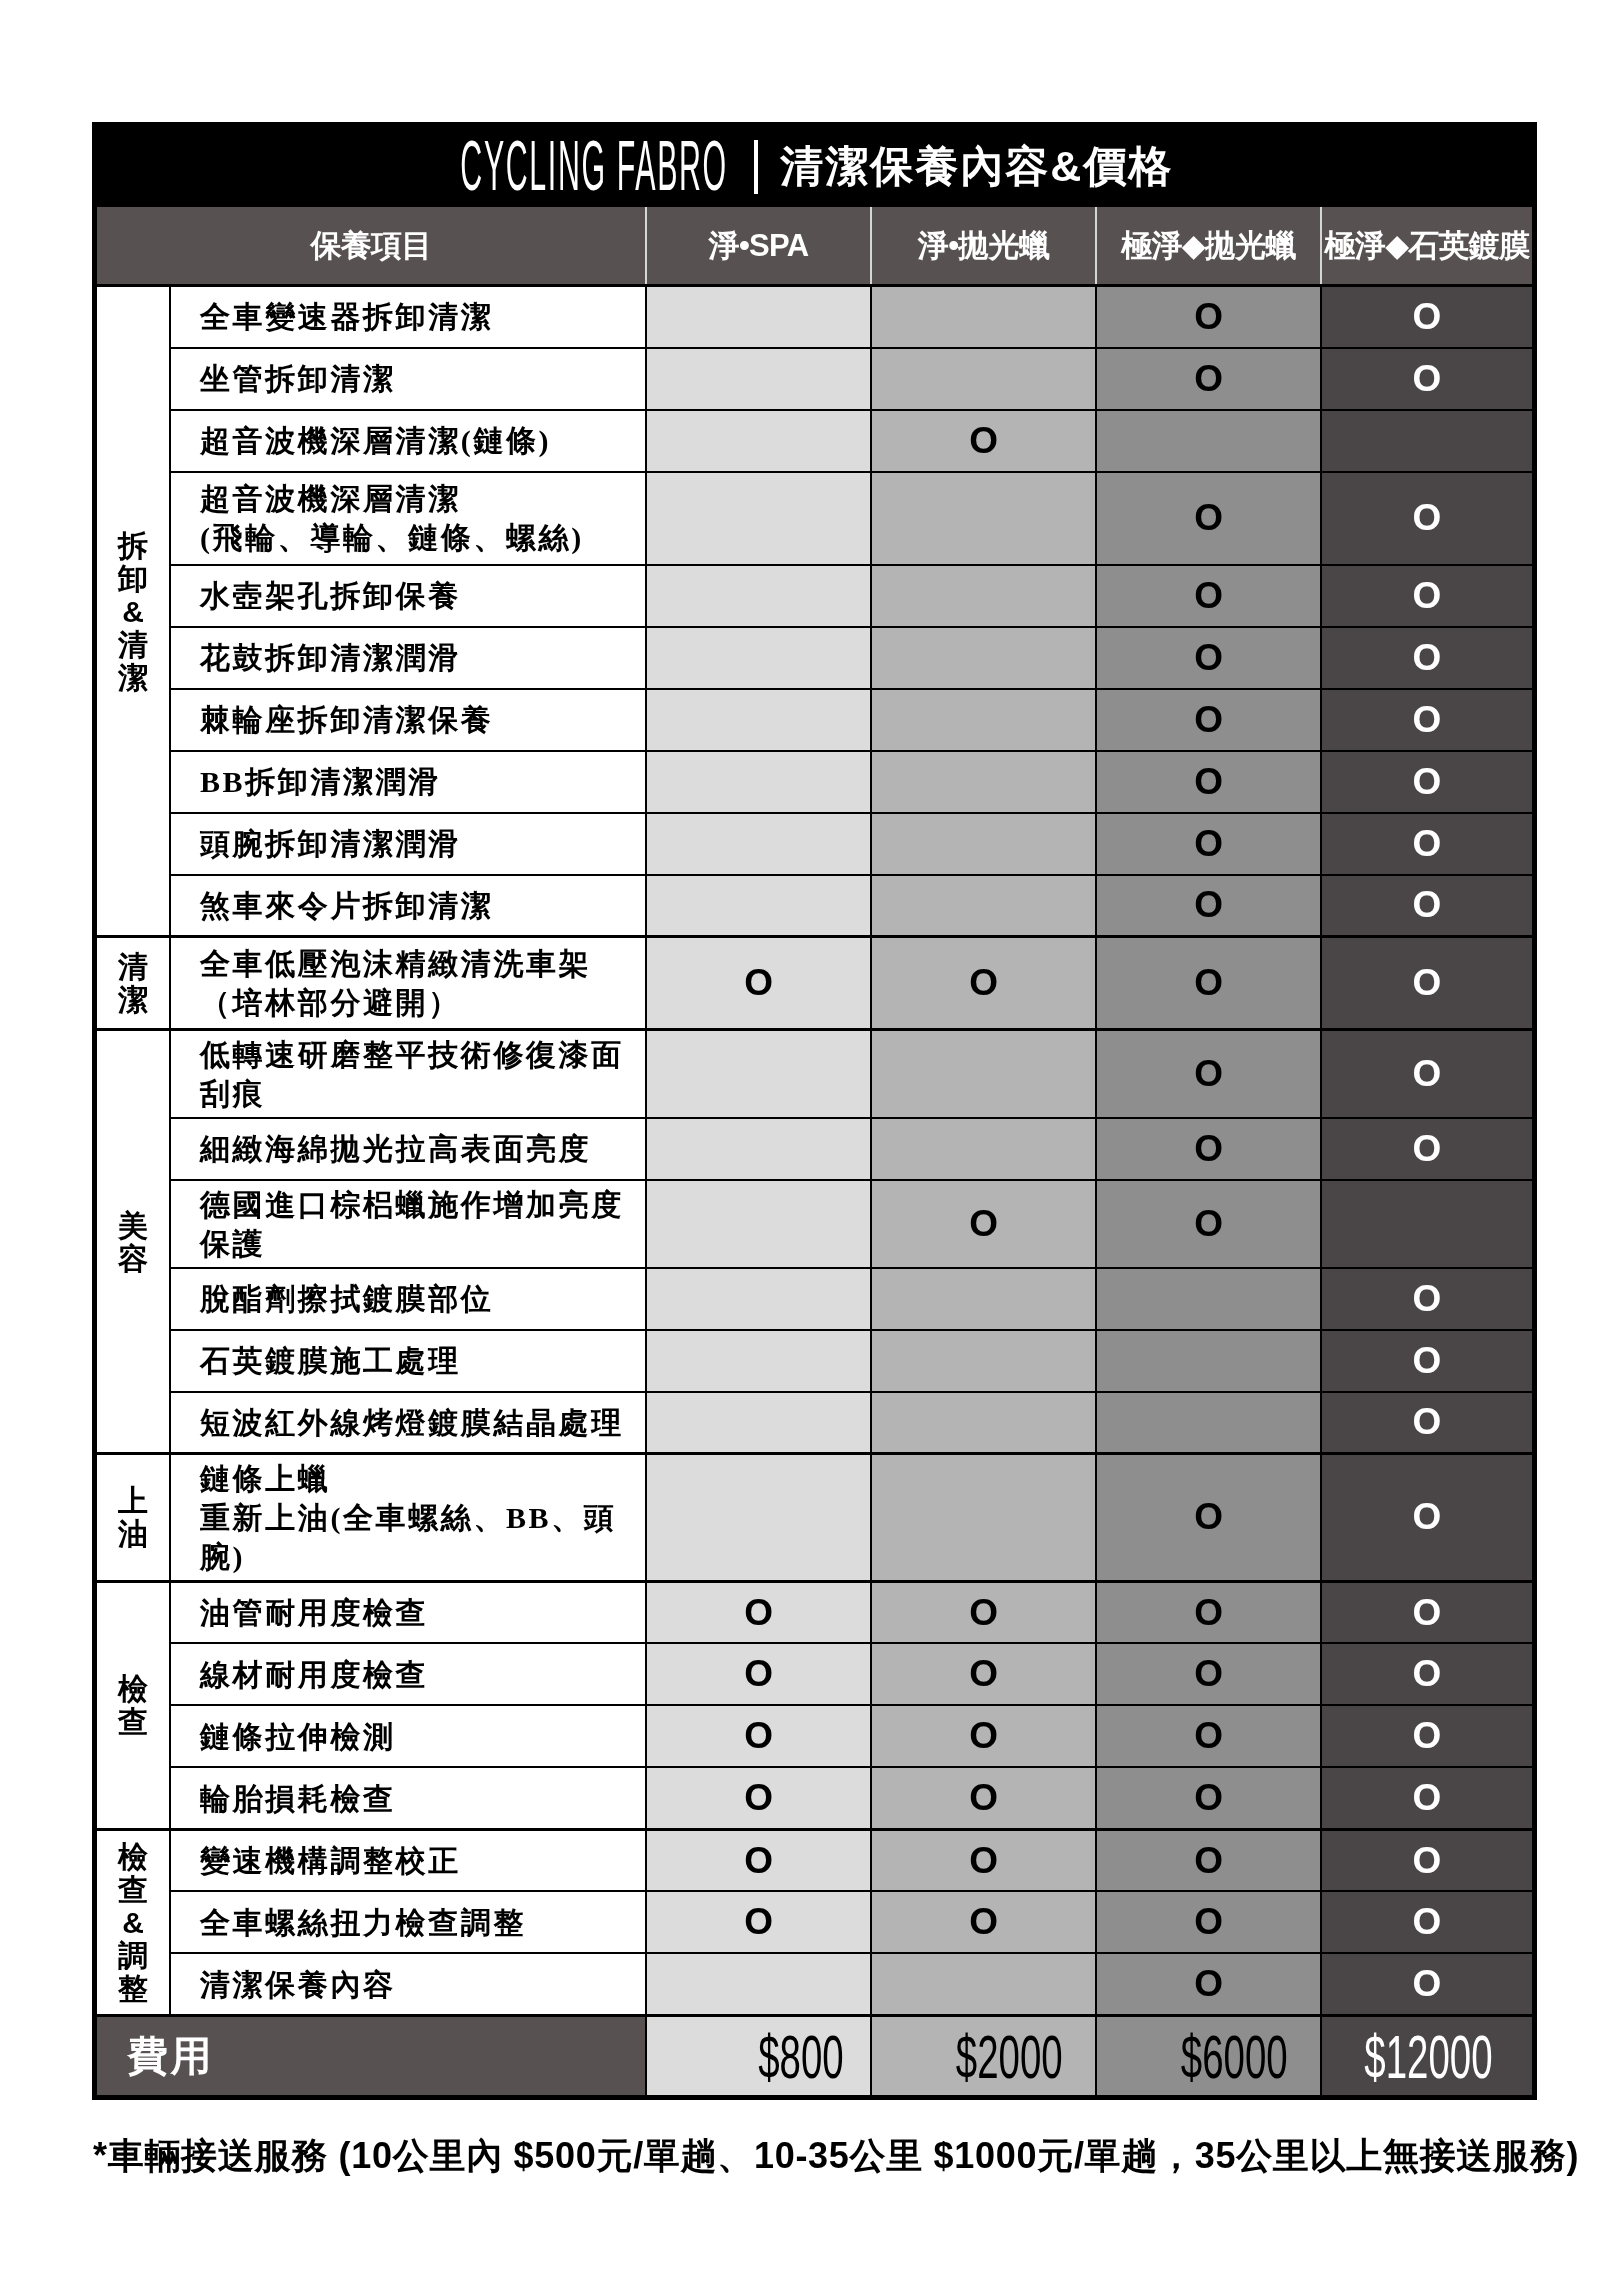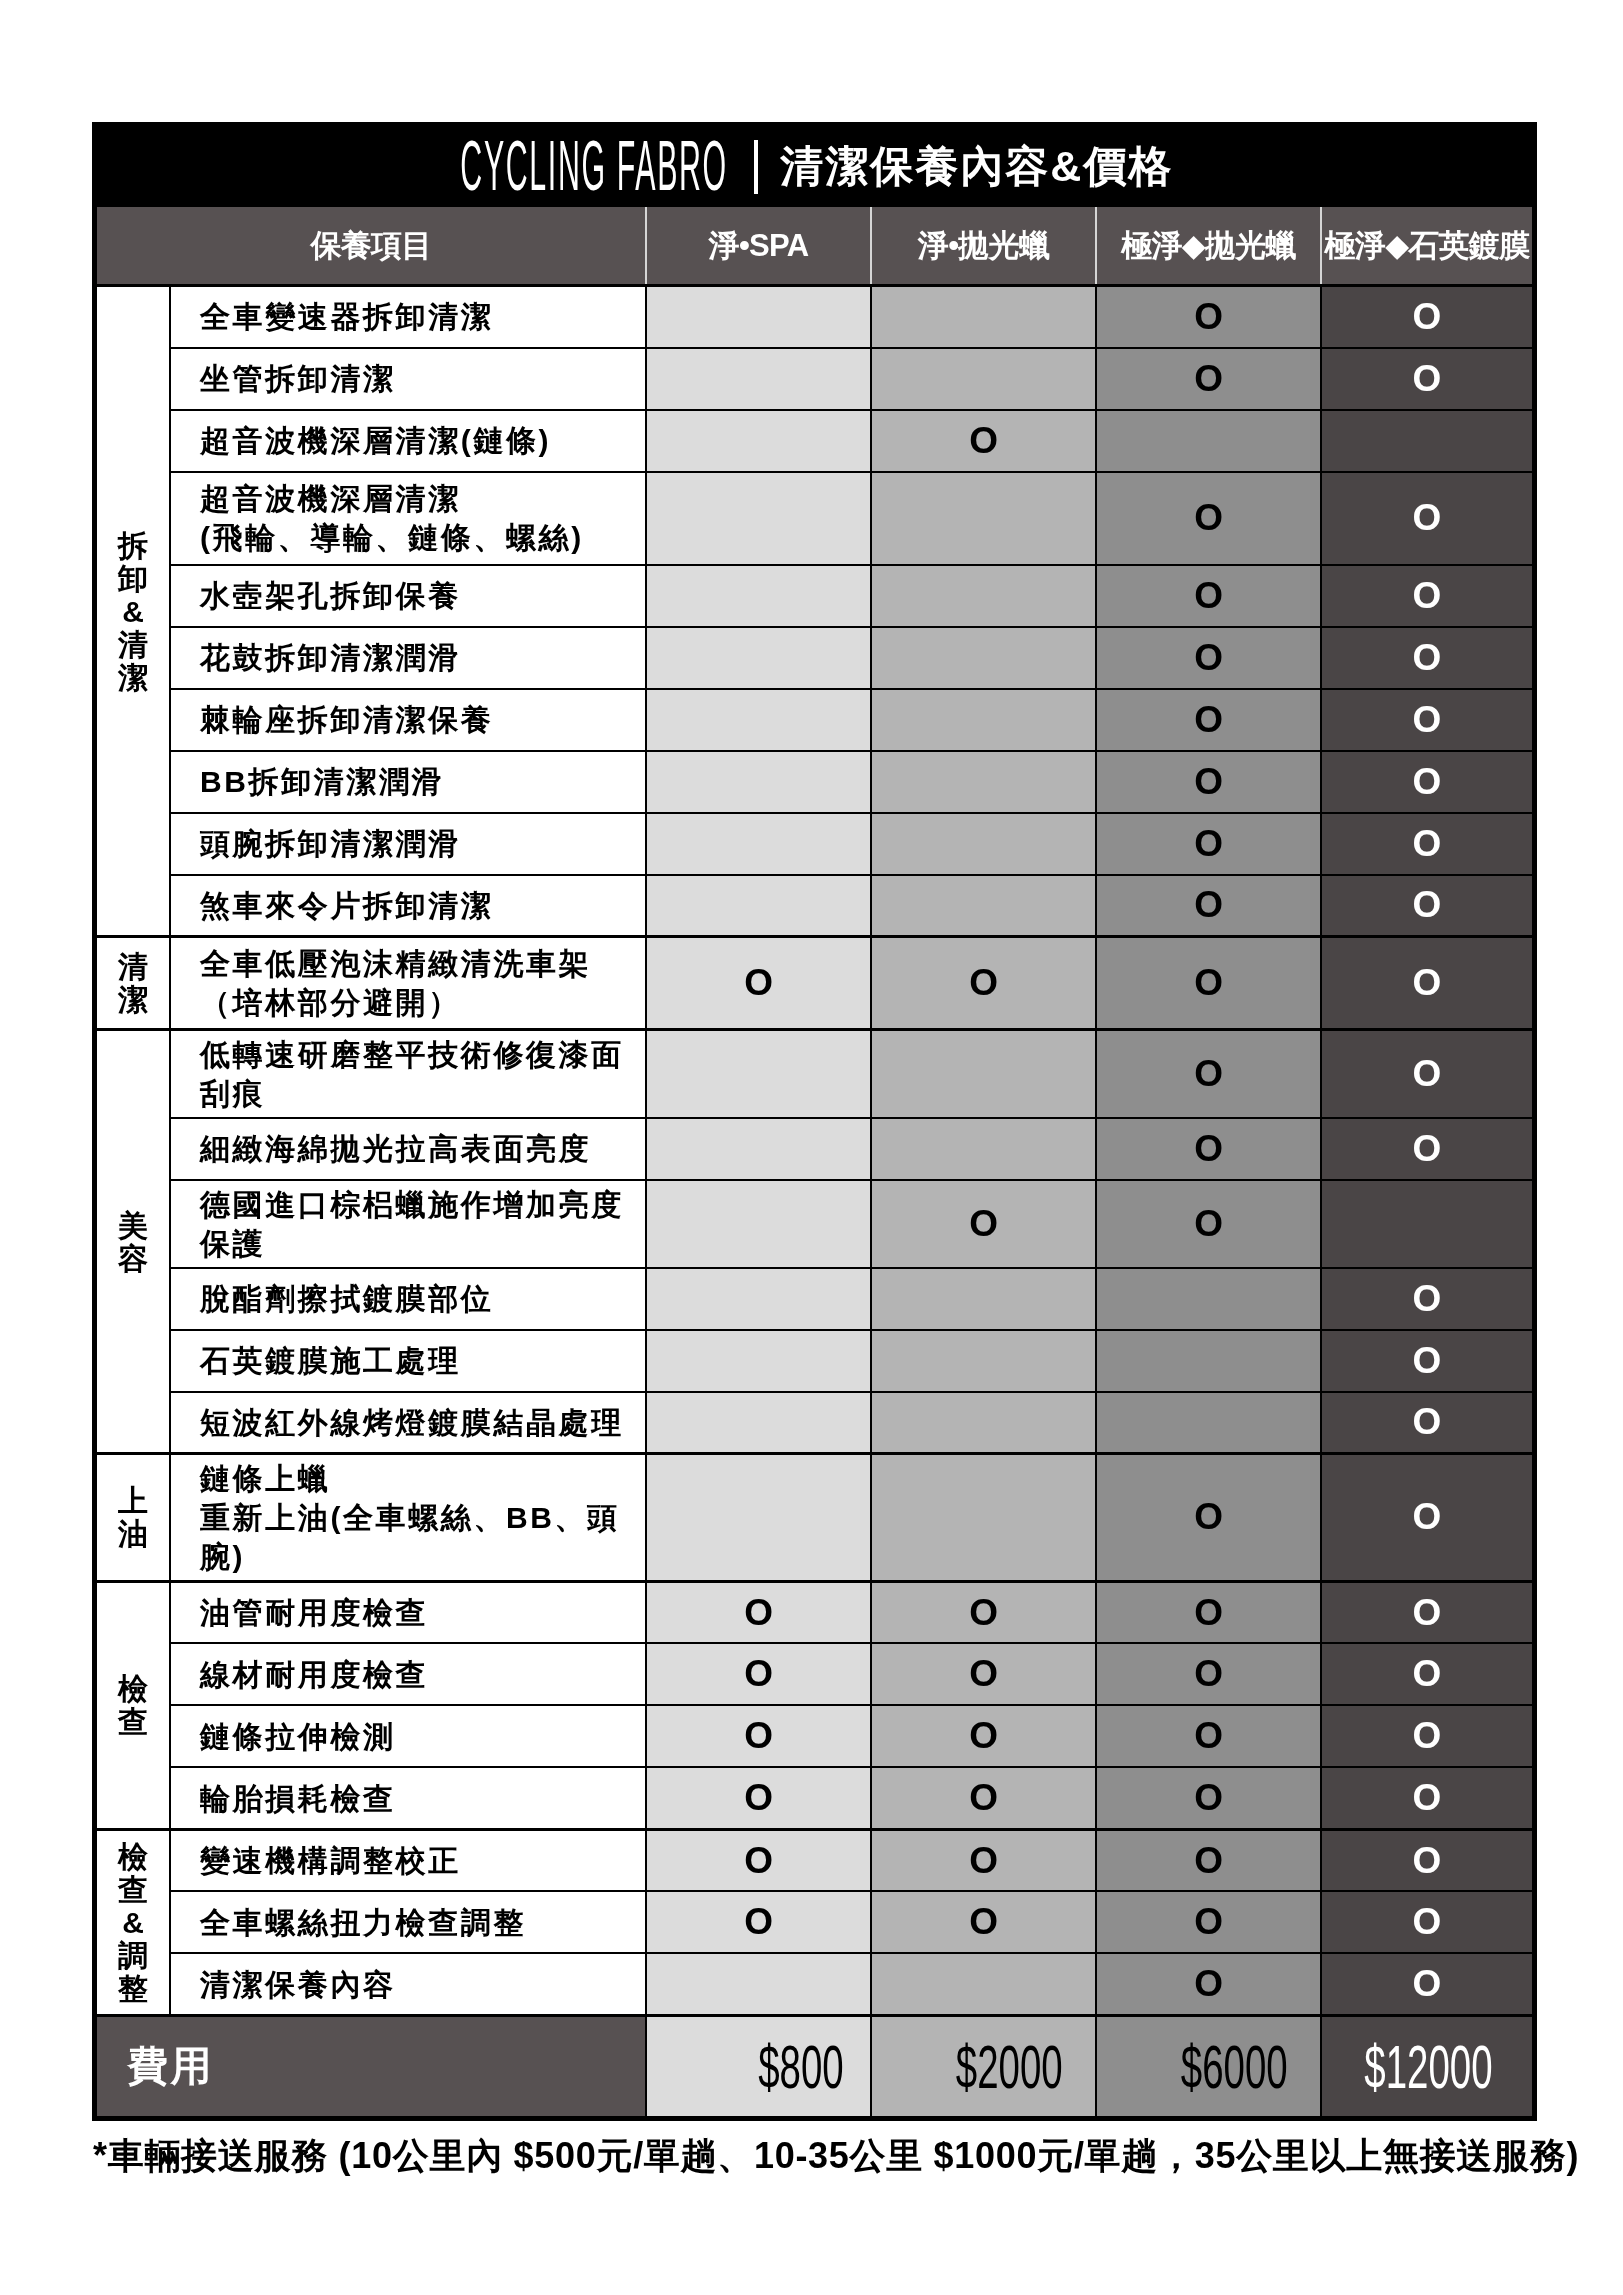--- a/index.html
+++ b/index.html
@@ -21,28 +21,28 @@
   col.w-c1{width:225px;} col.w-c2{width:225px;} col.w-c3{width:225px;} col.w-c4{width:auto;}
 
   thead th{background:var(--hdr);color:#fff;font-weight:bold;height:77px;font-size:31px;
            letter-spacing:-0.7px;border-bottom:2.6px solid var(--line);padding:0;vertical-align:middle;}
   thead th.h-c{border-left:2.6px solid #d6d6d6;}
 
   tbody td{border-top:2px solid var(--line);vertical-align:middle;box-sizing:border-box;}
   tr.g-start td{border-top:3.3px solid var(--line);}
   td.cat{background:#fff;font-weight:bold;font-size:30px;text-align:center;white-space:pre-line;line-height:1.1;padding:5.2px 0;}
   td.item{background:#fff;border-left:2.6px solid var(--line);font-weight:bold;font-size:30px;letter-spacing:2.6px;
-          text-align:left;padding:3.9px 6.5px 3.9px 29px;white-space:pre-line;line-height:1.3;height:62px;}
+          text-align:left;padding:3.9px 6.5px 3.9px 29px;white-space:pre-line;line-height:1.3;height:62px;font-family:Liberation Serif, serif;}
   tr.tall td.item{height:93px;}
   td.mark{border-left:2.6px solid var(--line);text-align:center;font-size:37px;font-weight:bold;padding:0;}
   td.c1{background:var(--c1);} td.c2{background:var(--c2);} td.c3{background:var(--c3);}
   td.c4{background:var(--c4);color:#fff;}
 
   
-  tfoot td{border-top:3.3px solid var(--line);height:101px;vertical-align:middle;box-sizing:border-box;}
+  tfoot td{border-top:3.3px solid var(--line);height:80px;vertical-align:middle;box-sizing:border-box;}
   td.fee-label{background:var(--hdr);color:#fff;font-size:41px;font-weight:bold;text-align:left;padding-left:30px;letter-spacing:2.6px;}
   td.fee{text-align:right;border-left:2.6px solid var(--line);padding:0;}
   .price{display:inline-block;font-size:62px;font-weight:normal;white-space:nowrap;transform:scaleX(0.62);}
 
   
   .footnote{position:absolute;left:93px;top:2132px;font-size:36px;font-weight:bold;white-space:nowrap;letter-spacing:0.7px;}
 </style>
 </head>
 <body>
 

